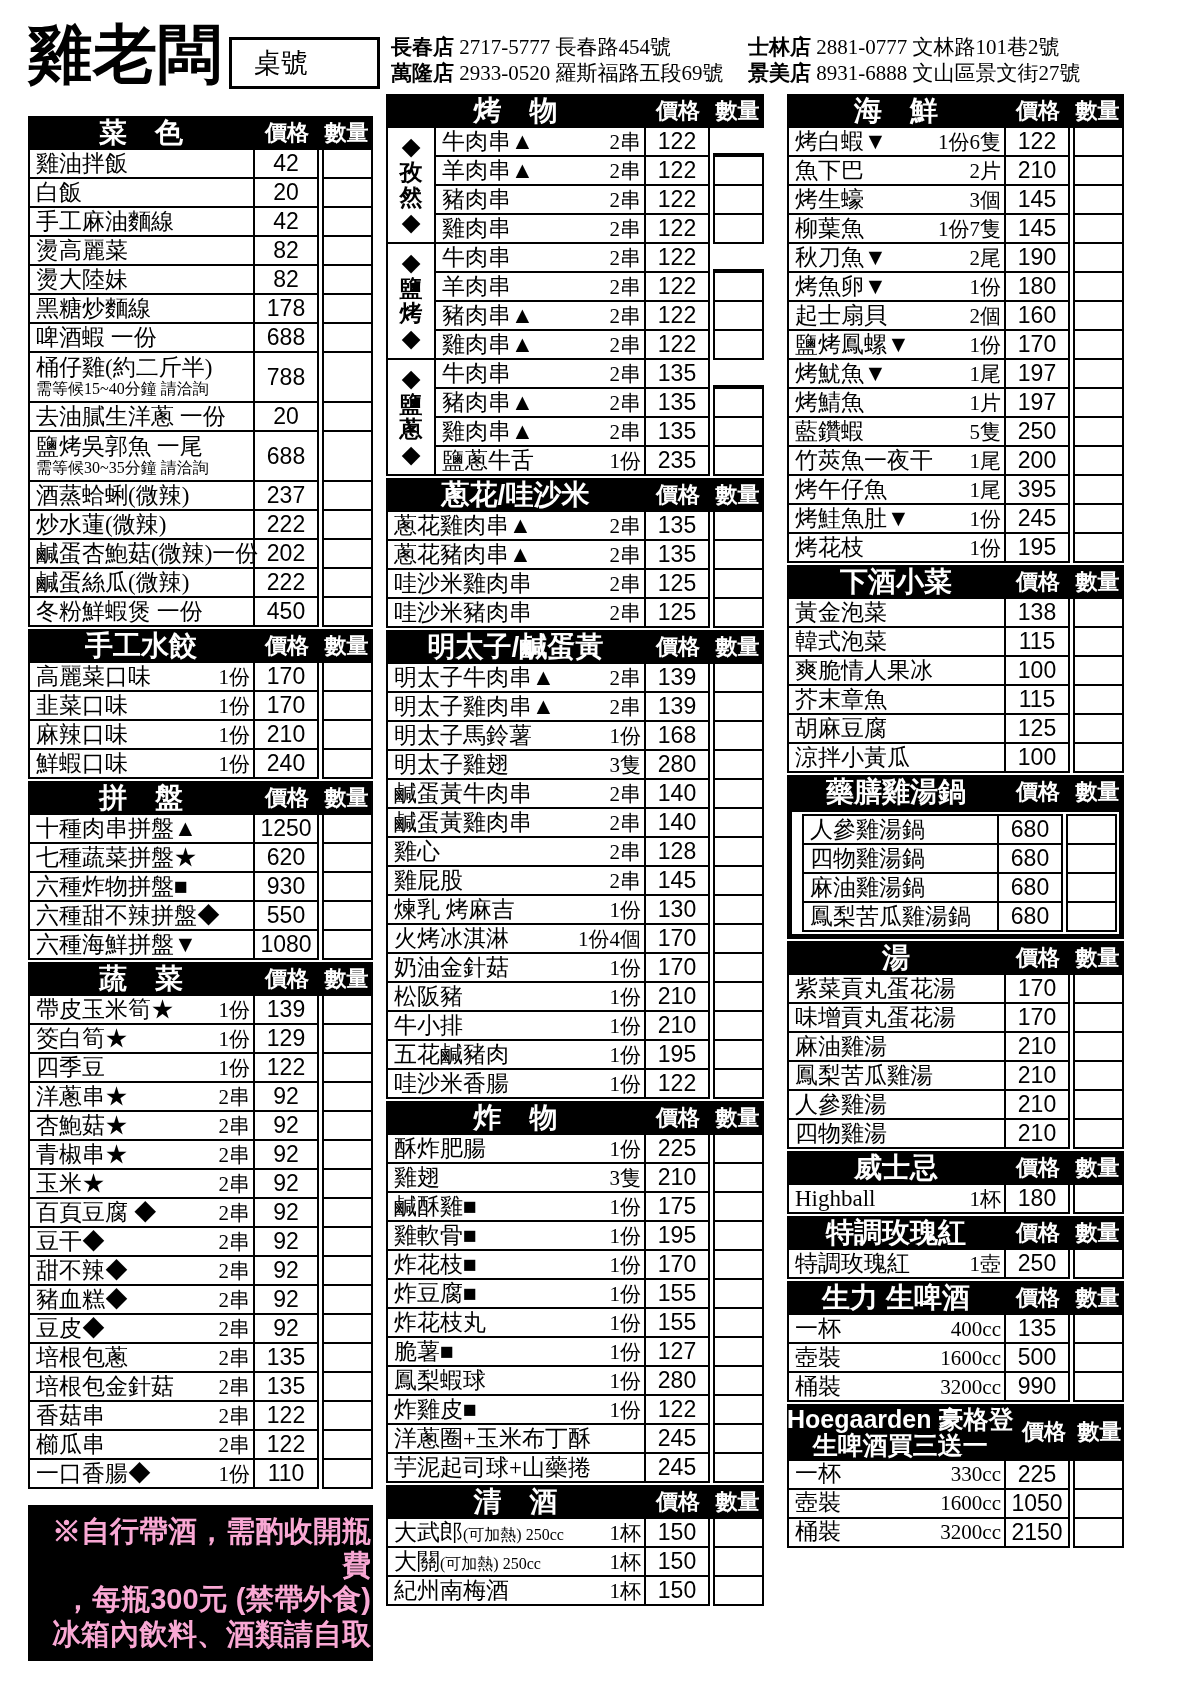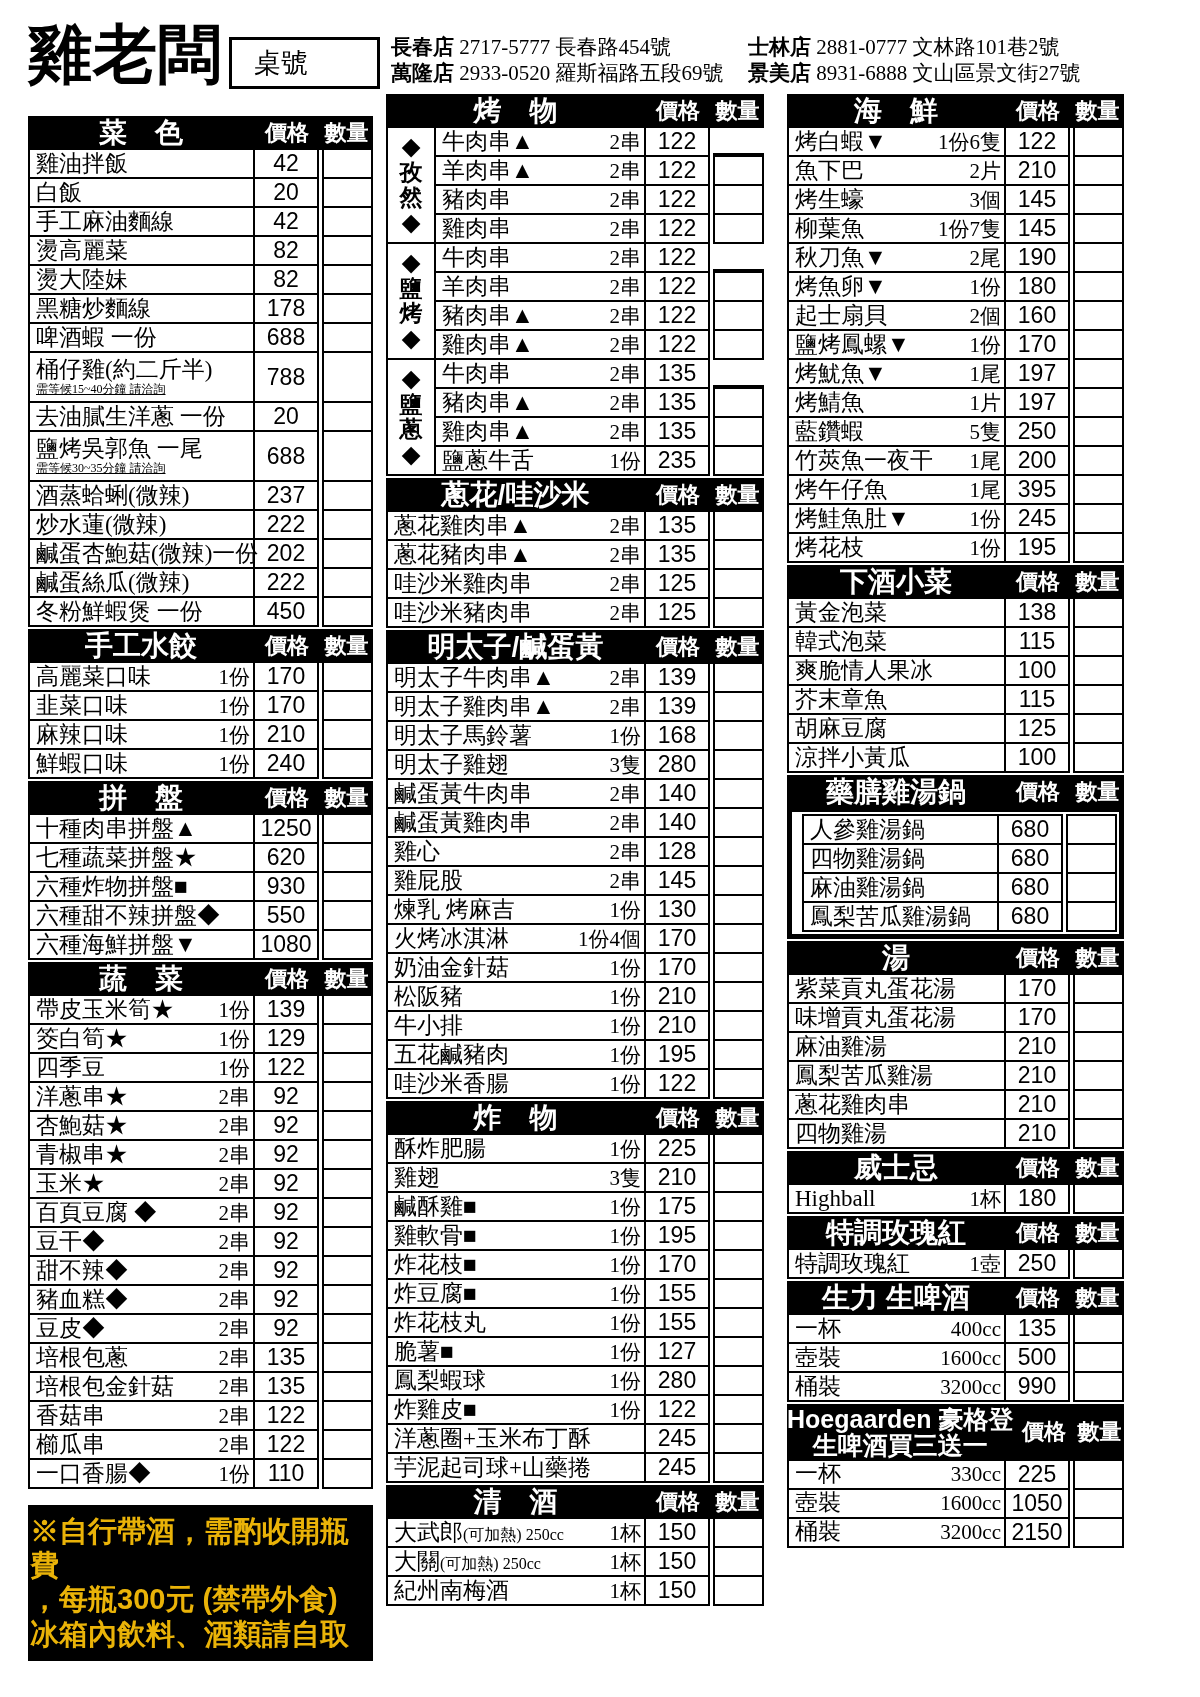--- a/index.html
+++ b/index.html
@@ -36,39 +36,39 @@
   .sec-qty-label{width:53px;text-align:center;font-size:22px;}
   
   .item-row{display:flex;margin-top:-2px;}
   .row-main{flex:1;display:flex;border:2px solid #000;background:#fff;min-width:0;}
   .name-cell{flex:1;padding:0 3px 0 6px;display:flex;flex-direction:column;justify-content:center;min-width:0;}
   .name-line{display:flex;justify-content:space-between;align-items:baseline;
              font-size:23px;line-height:1.12;white-space:nowrap;}
   .item-name{white-space:nowrap;}
   .item-small{font-size:16px;}
   .item-unit{font-size:21px;margin-left:3px;}
-  .item-sub{font-size:12px;line-height:1.05;padding-bottom:1px;white-space:nowrap;text-decoration:underline;}
+  .item-sub{font-size:16px;line-height:1.05;padding-bottom:1px;white-space:nowrap;}
   .price-cell{width:62px;border-left:2px solid #000;display:flex;align-items:center;justify-content:center;
               font-family:"Liberation Sans",sans-serif;font-size:23px;}
   .qty-cell{width:47px;border:2px solid #000;margin-left:3px;background:#fff;}
   .item-row,.row-main{min-height:31px;box-sizing:border-box;}
   .tall .row-main{min-height:52px;}
   .tall{min-height:52px;}
   
   .group{display:flex;margin-top:-2px;}
   .group-label{width:50px;border:2px solid #000;box-sizing:border-box;margin-right:-2px;
                display:flex;flex-direction:column;align-items:center;justify-content:center;
                font-size:23px;font-weight:700;line-height:1.1;}
   .group-rows{flex:1;display:flex;flex-direction:column;min-width:0;}
   .group-rows .item-row:first-child{margin-top:0;align-items:flex-end;}
   
   .boxed-body{border:5px solid #000;margin-top:-2px;padding:2px 2px 2px 10px;}
   .boxed-body .item-row:first-child{margin-top:0;}
   
-  .note-box{background:#000;color:#eab308;margin-top:16px;padding:9px 2px 10px 2px;text-align:left;
+  .note-box{background:#000;color:#f9a8d4;margin-top:16px;padding:9px 2px 10px 2px;text-align:right;
             font-family:"Liberation Sans",sans-serif;font-weight:700;font-size:29px;line-height:1.18;}
 </style>
 </head>
 <body>
 
 <div class="page">
 
   <div class="top">
     <div class="logo-block">
       <div class="logo">雞老闆</div>
@@ -1623,21 +1623,21 @@
                   </div>
                 </div>
                 <div class="price-cell">210</div>
               </div>
               <div class="qty-cell"></div>
             </div>
             <div class="item-row">
               <div class="row-main">
                 <div class="name-cell">
                   <div class="name-line">
-                    <span class="item-name">蔥花雞肉串</span>
+                    <span class="item-name">人參雞湯</span>
                   </div>
                 </div>
                 <div class="price-cell">210</div>
               </div>
               <div class="qty-cell"></div>
             </div>
             <div class="item-row">
               <div class="row-main">
                 <div class="name-cell">
                   <div class="name-line">

